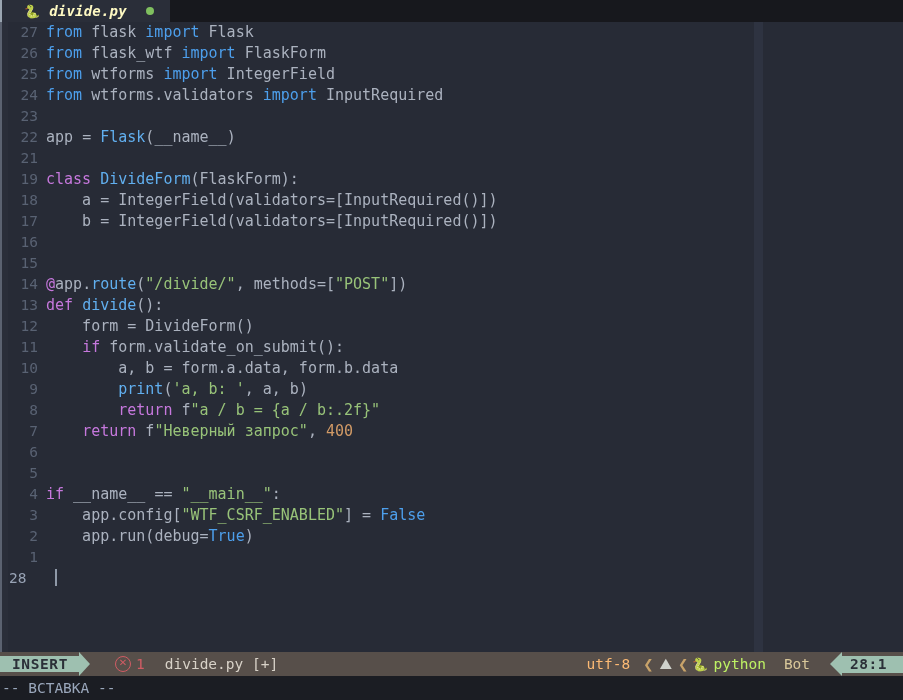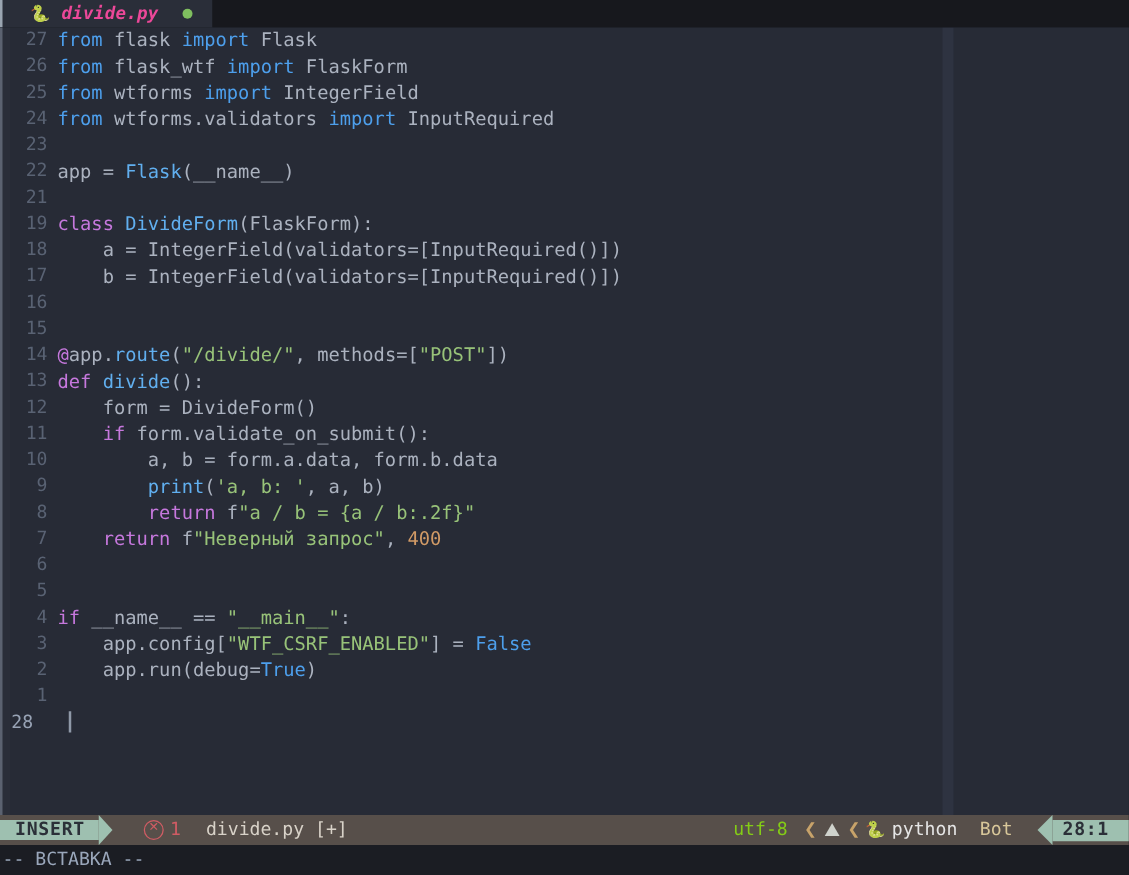--- a/index.html
+++ b/index.html
@@ -14,21 +14,21 @@
 
   
   .tabline{height:22px;background:#17181d;display:flex;align-items:stretch;flex:0 0 22px;}
   .tab-leftpad{width:6px;background:#2a2e39;border-left:2px solid #9aa5b1;}
   .tab{
     background:#2a2e39;display:flex;align-items:center;gap:9px;
     padding:0 16px 0 16px;height:22px;box-sizing:border-box;
   }
   .tab .py-ico{font-size:13px;line-height:1;}
   .tab .tab-name{
-    color:#ec4899;font-style:italic;font-weight:bold;font-size:14px;
+    color:#fef9c3;font-style:italic;font-weight:bold;font-size:14px;
     letter-spacing:.2px;
   }
   .tab .dot{
     width:8px;height:8px;border-radius:50%;background:#7fbf5f;display:inline-block;
     margin-left:10px;
   }
   .tabline-rest{flex:1;background:#17181d;}
 
   
   .editor{
@@ -96,25 +96,25 @@
   .err-grp{display:flex;align-items:center;gap:5px;padding:0 0 0 14px;}
   .err-ico{
     width:14px;height:14px;border:1.6px solid #d05c64;border-radius:50%;
     color:#d05c64;font-size:10px;line-height:11px;text-align:center;
     display:inline-block;font-family:"DejaVu Sans",sans-serif;
   }
   .err-cnt{color:#d05c64;}
   .fname{color:#d8d2c8;padding-left:20px;}
   .st-spacer{flex:1 1 auto;}
   .st-right{display:flex;align-items:center;gap:0;}
-  .enc{color:#84cc16;padding-right:9px;}
+  .enc{color:#fdba74;padding-right:9px;}
   .sep{color:#c8a36a;font-size:17px;padding:0 4px;line-height:1;}
   .tux{color:#cfd2cc;font-size:15px;padding:0 2px;}
   .lang-ico{font-size:13px;padding-right:5px;}
-  .lang{color:#e5e5e5;padding-right:18px;}
+  .lang{color:#bef264;padding-right:18px;}
   .pos-label{color:#d8c79a;padding-right:8px;}
   .pos{
     background:#9ec0b0;color:#2b3038;font-weight:bold;display:flex;align-items:center;
     padding:0 16px 1px 8px;letter-spacing:.5px;
   }
 
   
   .cmdline{
     flex:0 0 24px;height:24px;background:#1b1d23;color:#9aa7bb;
     display:flex;align-items:center;padding-left:2px;font-size:14.5px;

